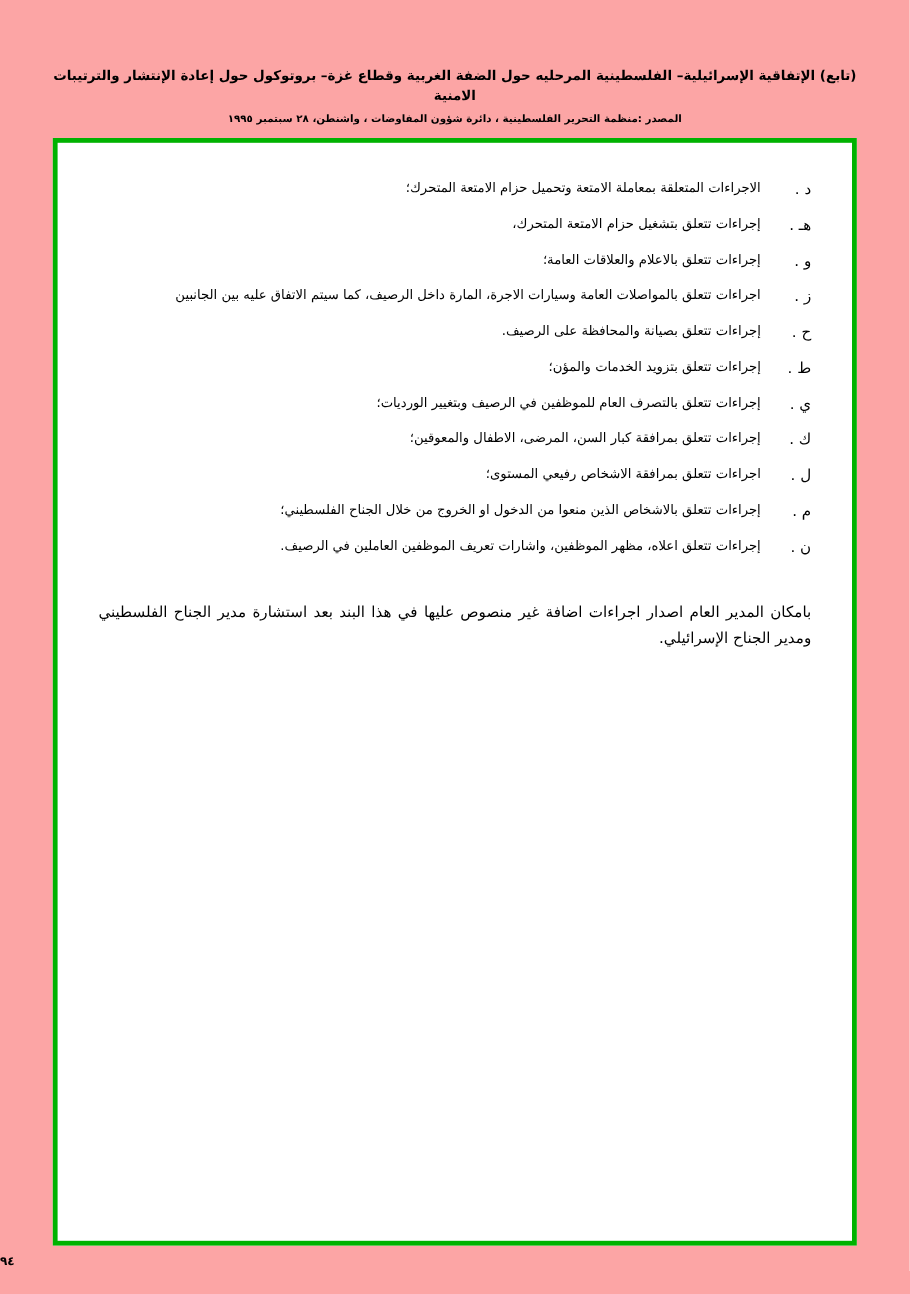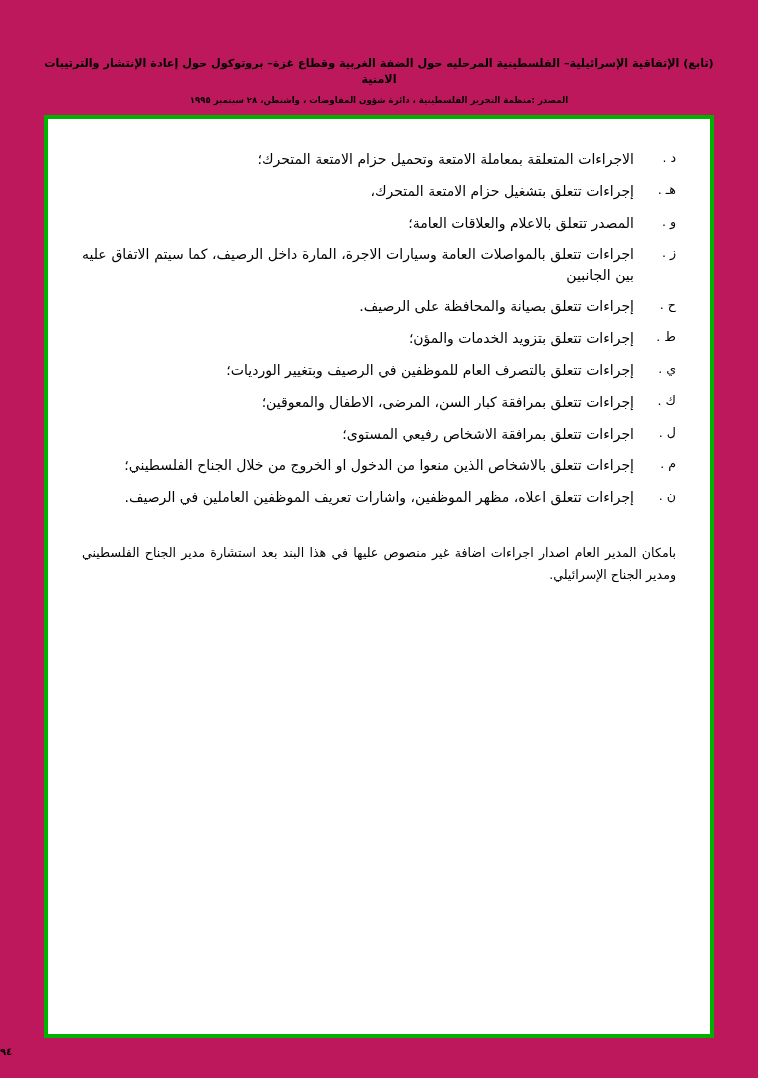--- a/index.html
+++ b/index.html
@@ -12,21 +12,21 @@
     height: 1078px;
     position: relative;
     font-family: "DejaVu Sans", sans-serif;
     color: #000000;
     overflow: hidden;
   }
 
   .page {
     position: absolute;
     inset: 0;
-    background: #be185d;
+    background: #fca5a5;
     text-decoration: underline;
   }
 
   .doc-header {
     position: absolute;
     top: 56px;
     left: 0;
     right: 0;
     text-align: center;
     direction: rtl;
@@ -91,21 +91,21 @@
     width: 42px;
     font-size: 12.6px;
     font-family: "DejaVu Sans", sans-serif;
     text-align: right;
     padding-left: 6px;
     box-sizing: border-box;
   }
 
   .clause-text {
     flex: 1 1 auto;
-    font-size: 14px;
+    font-size: 11px;
     font-family: "DejaVu Sans", sans-serif;
     text-align: justify;
     text-align-last: right;
   }
 
   .clause.wide .clause-text {
     text-align: justify;
   }
 
   .paragraphs {
@@ -157,21 +157,21 @@
           <span class="clause-text">الاجراءات المتعلقة بمعاملة الامتعة وتحميل حزام الامتعة المتحرك؛</span>
         </div>
 
         <div class="clause">
           <span class="clause-marker">هـ .</span>
           <span class="clause-text">إجراءات تتعلق بتشغيل حزام الامتعة المتحرك،</span>
         </div>
 
         <div class="clause">
           <span class="clause-marker">و .</span>
-          <span class="clause-text">المصدر تتعلق بالاعلام والعلاقات العامة؛</span>
+          <span class="clause-text">إجراءات تتعلق بالاعلام والعلاقات العامة؛</span>
         </div>
 
         <div class="clause wide">
           <span class="clause-marker">ز .</span>
           <span class="clause-text">اجراءات تتعلق بالمواصلات العامة وسيارات الاجرة، المارة داخل الرصيف، كما سيتم الاتفاق عليه بين الجانبين</span>
         </div>
 
         <div class="clause">
           <span class="clause-marker">ح .</span>
           <span class="clause-text">إجراءات تتعلق بصيانة والمحافظة على الرصيف.</span>

